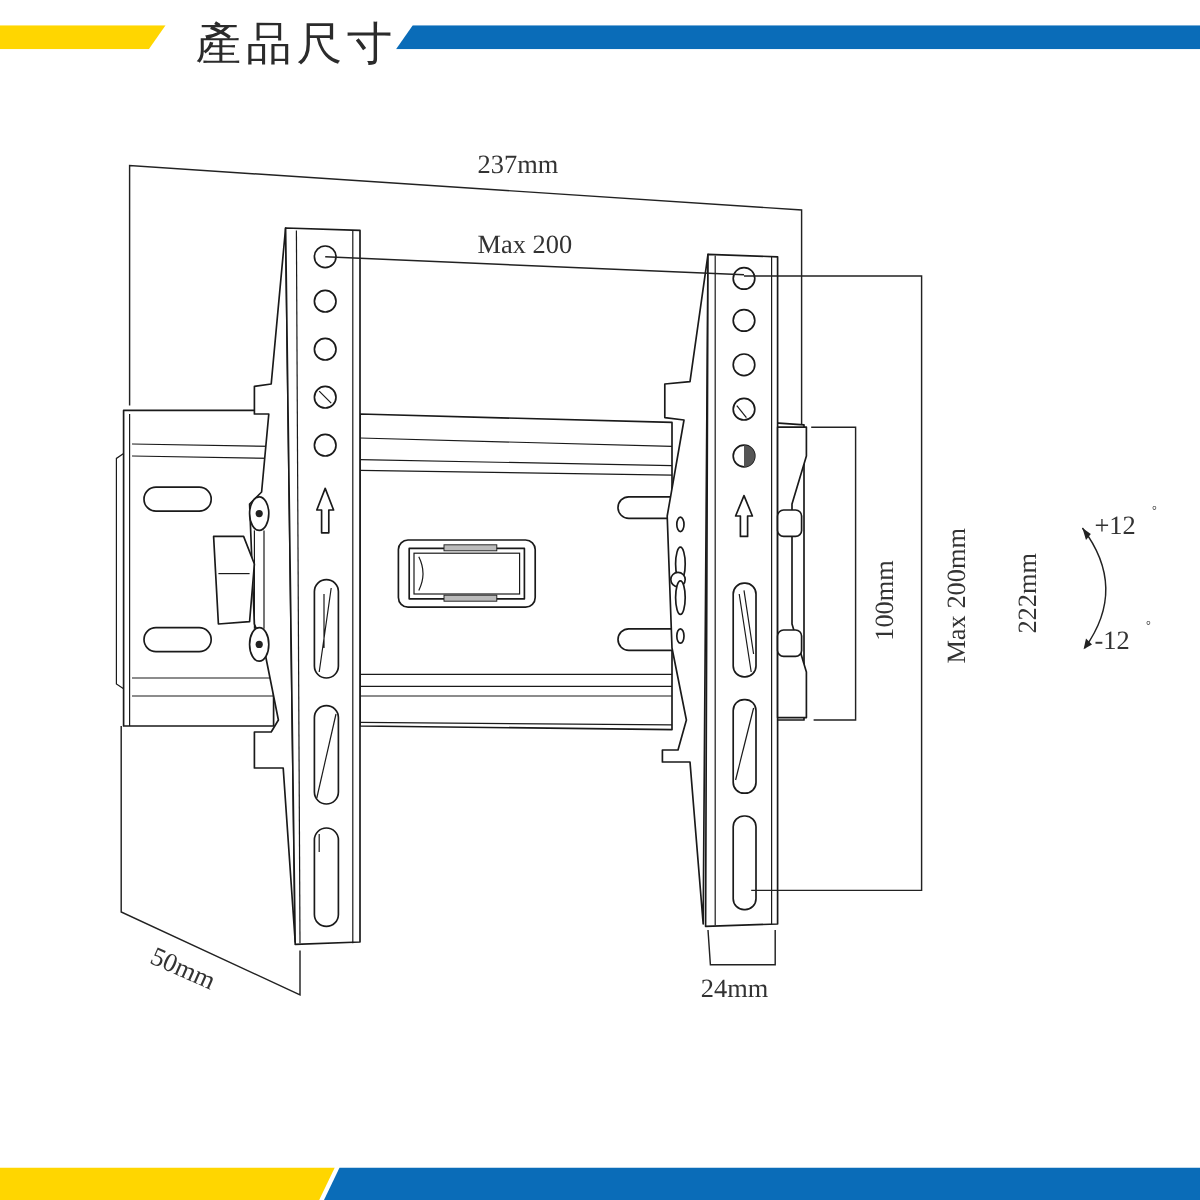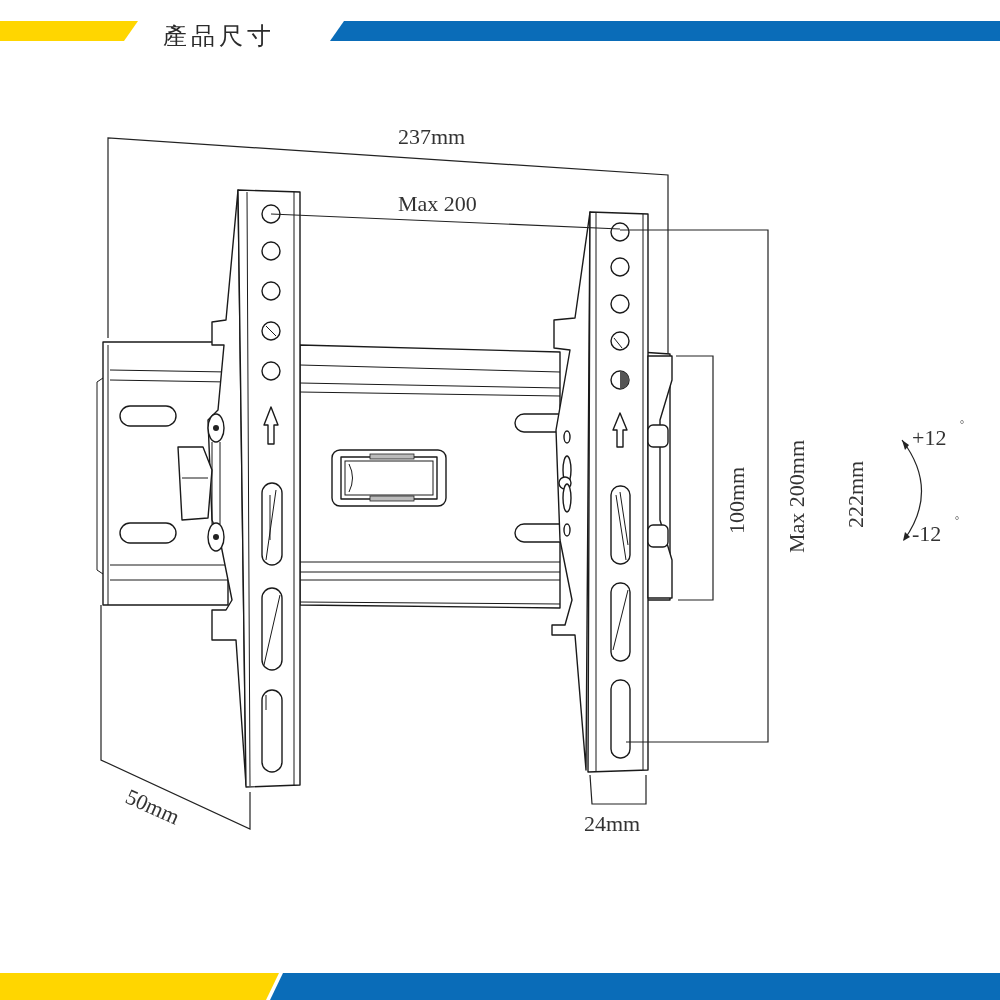--- a/index.html
+++ b/index.html
@@ -1,21 +1,21 @@
 <!DOCTYPE html>
 <html><head>
   <meta charset="utf-8">
   <style>
     html, body { margin: 0; padding: 0; background: #ffffff; }
     body { width: 1000px; height: 1000px; position: relative; overflow: hidden;
            font-family: "DejaVu Sans", sans-serif; }
     .band { position: absolute; }
     .title {
       position: absolute; left: 163px; top: 14px; height: 44px; line-height: 44px;
-      font-family: "DejaVu Sans", sans-serif; font-size: 24px; letter-spacing: 4px;
+      font-family: "DejaVu Sans", sans-serif; font-size: 38px; letter-spacing: 4px;
       color: #2b2b2b; font-weight: 400;
     }
     svg.drawing { position: absolute; left: 0; top: 0; }
     .lbl { font-family: "Liberation Serif", "DejaVu Serif", serif; fill: #333; }
     .ln-thin { fill: none; stroke: #1a1a1a; stroke-width: 1; }
     .dim { fill: none; stroke: #222; stroke-width: 1.2; }
     .wf { fill: #ffffff; stroke: #1a1a1a; stroke-width: 1.4; stroke-linejoin: round; }
   </style>
 </head>
 <body>

